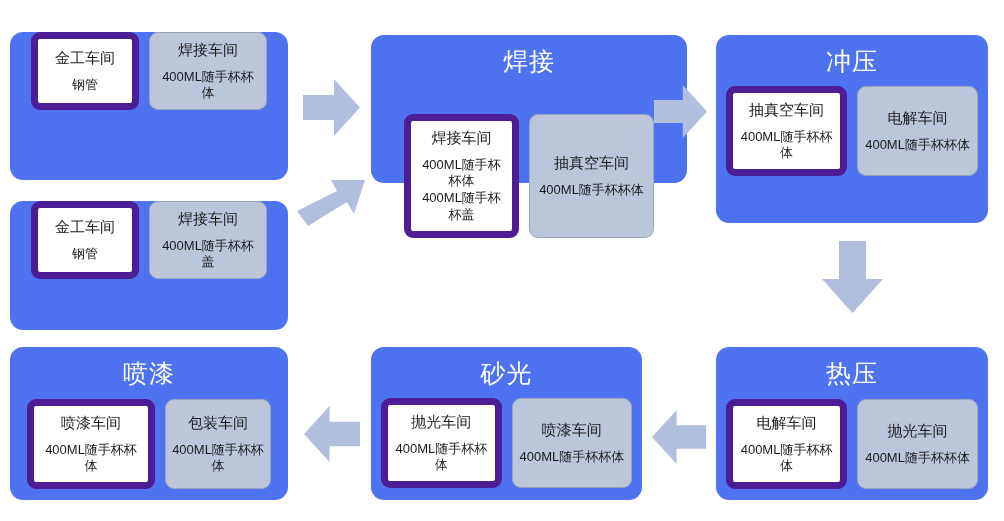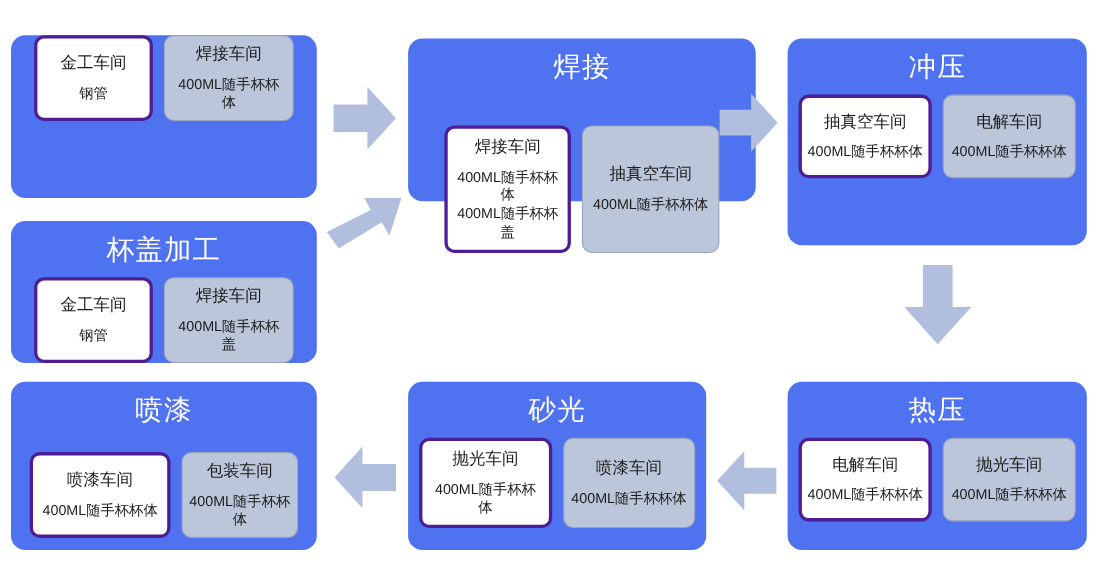--- a/index.html
+++ b/index.html
@@ -58,21 +58,21 @@
     display: flex;
     flex-direction: column;
     align-items: center;
     justify-content: center;
     text-align: center;
     padding: 8px 5px;
     min-height: 76px;
   }
   .card.light {
     background: #ffffff;
-    border: 3px solid #4c1d95;
+    border: 7px solid #4c1d95;
   }
   .card.grey {
     background: #bcc6da;
     border: 1px solid #9aa5bb;
   }
   .card-title {
     color: #1b1b1b;
     font-size: 15px;
     line-height: 1.25;
     white-space: nowrap;
@@ -151,21 +151,20 @@
       <div class="card grey" style="width:123px;">
         <div class="card-title">电解车间</div>
         <div class="card-items">
           <div class="card-item">400ML随手杯杯体</div>
         </div>
       </div>
     </div>
   </div>
 
   <div class="stage" style="left:10px; top:201px; width:278px; height:129px;">
-    <div class="stage-title">杯盖加工</div>
     <div class="cards">
       <div class="card light" style="width:108px;">
         <div class="card-title">金工车间</div>
         <div class="card-items">
           <div class="card-item">钢管</div>
         </div>
       </div>
       <div class="card grey" style="width:118px;">
         <div class="card-title">焊接车间</div>
         <div class="card-items">
@@ -204,21 +203,21 @@
       </div>
       <div class="card grey" style="width:123px;">
         <div class="card-title">喷漆车间</div>
         <div class="card-items">
           <div class="card-item">400ML随手杯杯体</div>
         </div>
       </div>
     </div>
   </div>
 
-  <div class="stage" style="left:716px; top:347px; width:272px; height:153px;">
+  <div class="stage" style="left:716px; top:347px; width:272px; height:153px;justify-content:space-between;">
     <div class="stage-title">热压</div>
     <div class="cards">
       <div class="card light" style="width:123px;">
         <div class="card-title">电解车间</div>
         <div class="card-items">
           <div class="card-item">400ML随手杯杯体</div>
         </div>
       </div>
       <div class="card grey" style="width:123px;">
         <div class="card-title">抛光车间</div>

